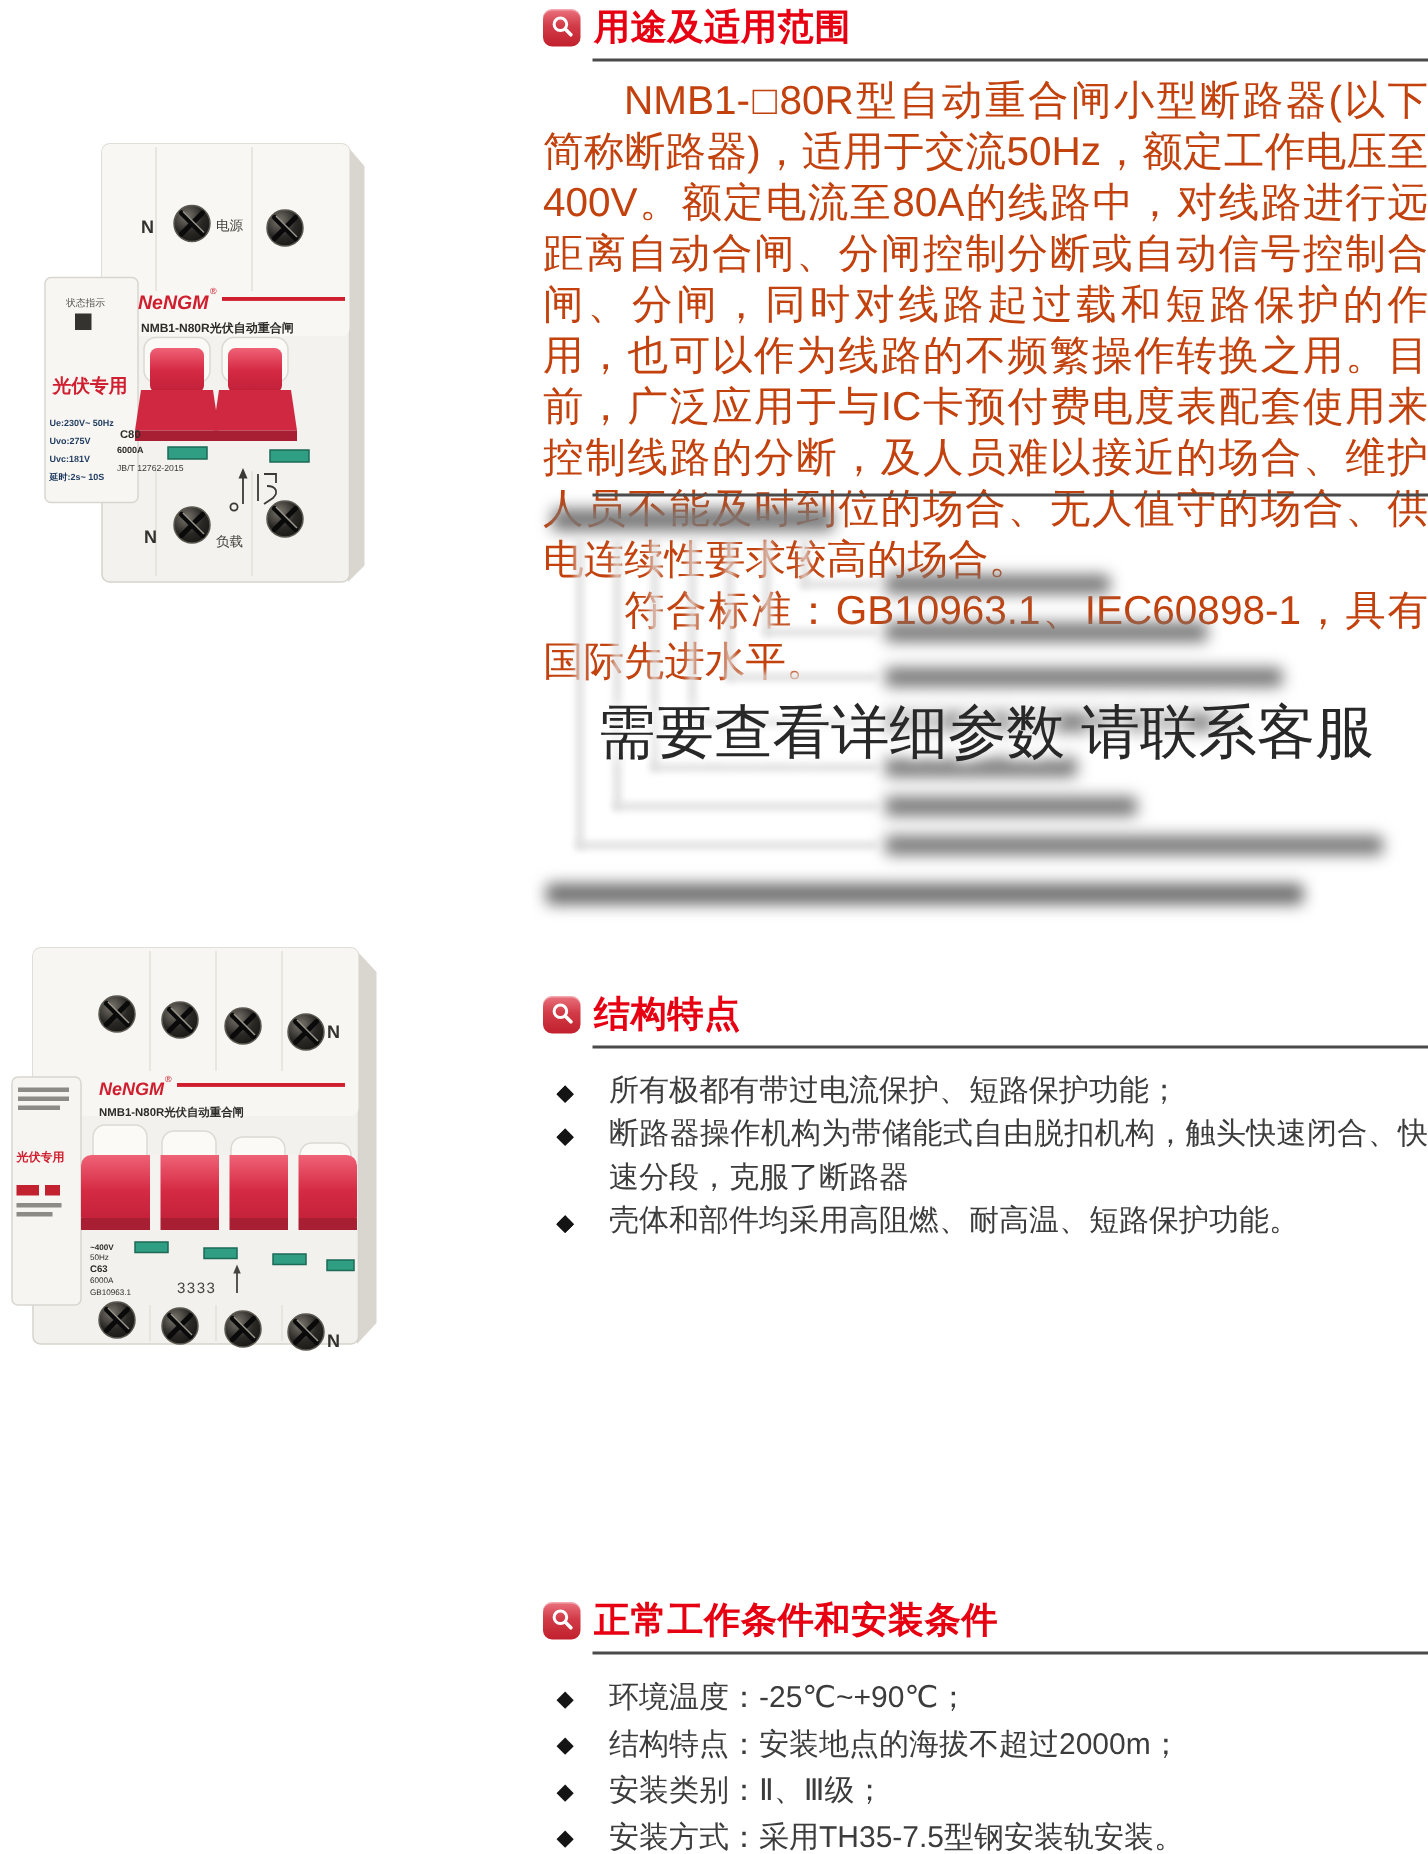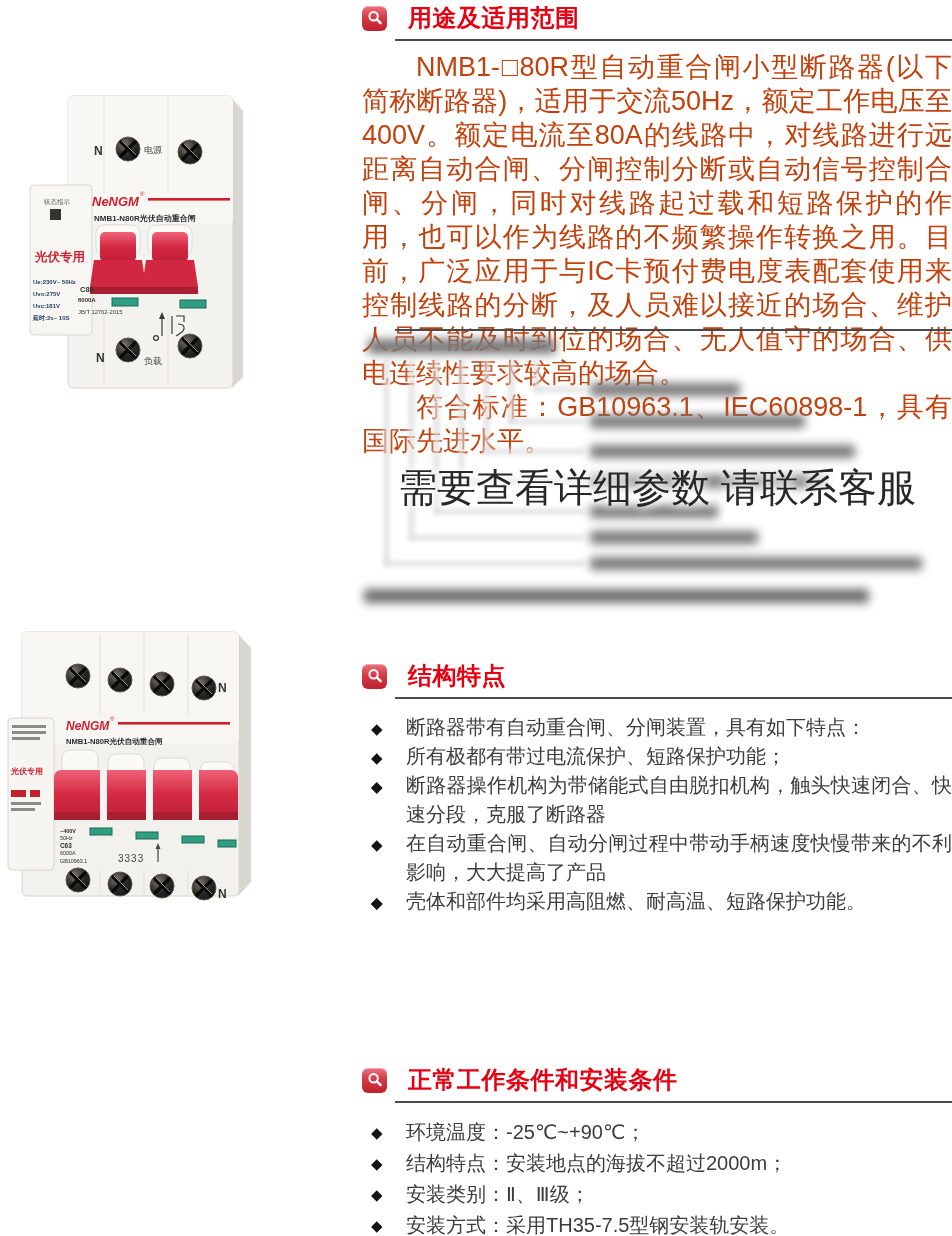--- a/index.html
+++ b/index.html
@@ -8,21 +8,21 @@
     font-family:"Liberation Sans","DejaVu Sans",sans-serif;color:#3c3c3c;
   }
   
   .content{position:absolute;left:362px;top:0;width:590px;height:1236px;}
   .section{position:absolute;left:0;width:590px;}
   #sec-purpose{top:2px}
   #sec-model{top:324px}
   #sec-features{top:660px}
   #sec-conditions{top:1064px}
 
-  .sec-header{display:flex;align-items:center;gap:21px;height:32px;}
+  .sec-header{display:flex;align-items:center;gap:9px;height:32px;}
   .sec-icon{width:25px;height:25px;border-radius:6px;flex:0 0 25px;
     background:linear-gradient(180deg,#ea737e 0%,#d23b48 45%,#c1202d 100%);
     box-shadow:inset 0 1px 0 rgba(255,255,255,.4);
     display:flex;align-items:center;justify-content:center;}
   .sec-title{font-size:24px;color:#e60012;font-weight:600;letter-spacing:.5px;white-space:nowrap;}
   .sec-rule{border:0;border-top:2px solid #4a4a4a;margin:5px 0 0 33px;}
 
   .para{font-size:27px;line-height:34px;text-align:justify;color:#c2410c;
     margin:9px 0 0 0;text-indent:2em;}
   .para.second{margin:0;}
@@ -259,40 +259,38 @@
               <line x1="9.8" y1="9.4" x2="13.6" y2="13.2" stroke="#ffffff" stroke-width="2.4" stroke-linecap="round"></line>
             </svg>
         </span>
         <h2 class="sec-title">结构特点</h2>
       </div>
       <hr class="sec-rule">
       <ul class="bullet-list">
 
           <li class="bullet-item">
             <span class="diamond">◆</span>
-            <span>断路器带有自动重合闸、分闸装置，具有如下特点：</span>
           </li>
 
           <li class="bullet-item">
             <span class="diamond">◆</span>
             <span>所有极都有带过电流保护、短路保护功能；</span>
           </li>
 
           <li class="bullet-item">
             <span class="diamond">◆</span>
           </li>
 
           <li class="bullet-item">
             <span class="diamond">◆</span>
             <span>断路器操作机构为带储能式自由脱扣机构，触头快速闭合、快速分段，克服了断路器</span>
           </li>
 
           <li class="bullet-item">
             <span class="diamond">◆</span>
-            <span>在自动重合闸、自动分闸过程中带动手柄速度快慢带来的不利影响，大大提高了产品</span>
           </li>
 
           <li class="bullet-item">
             <span class="diamond">◆</span>
           </li>
 
           <li class="bullet-item">
             <span class="diamond">◆</span>
           </li>
 

